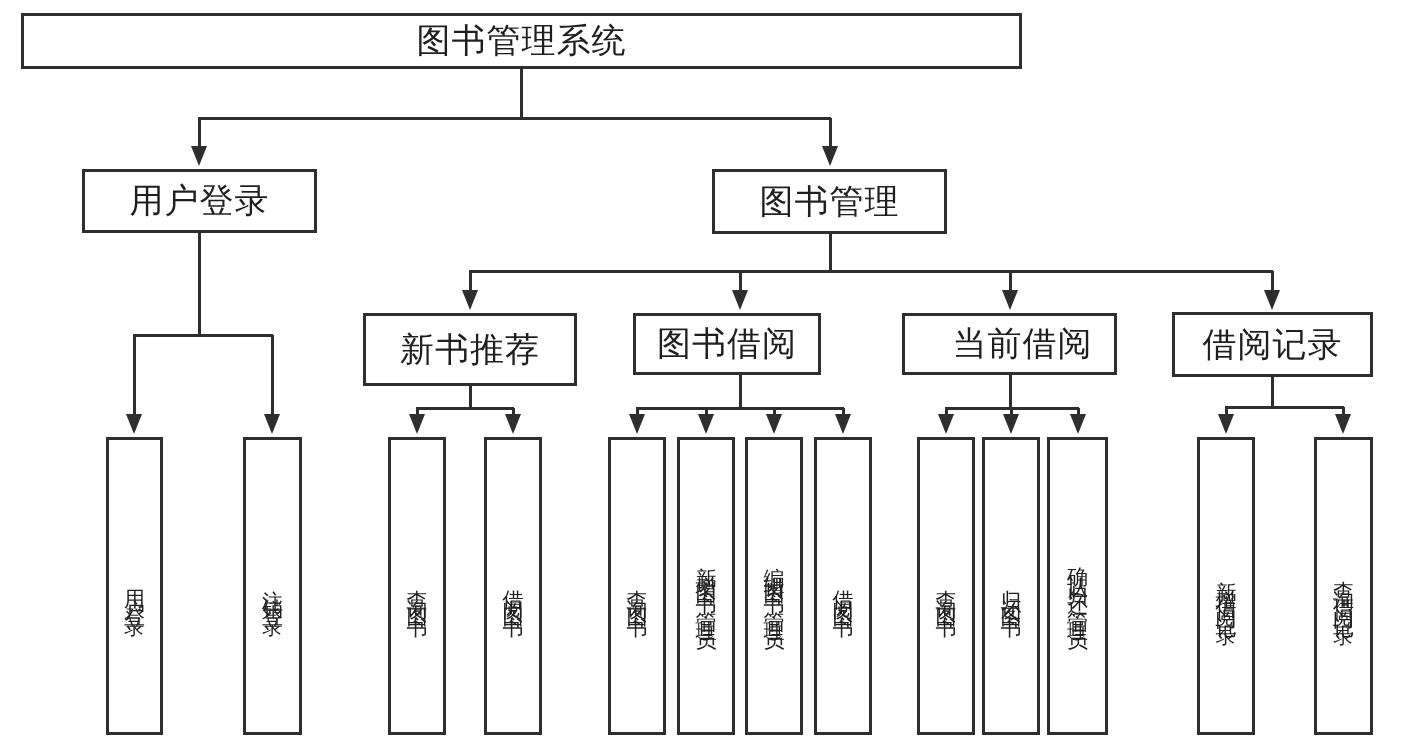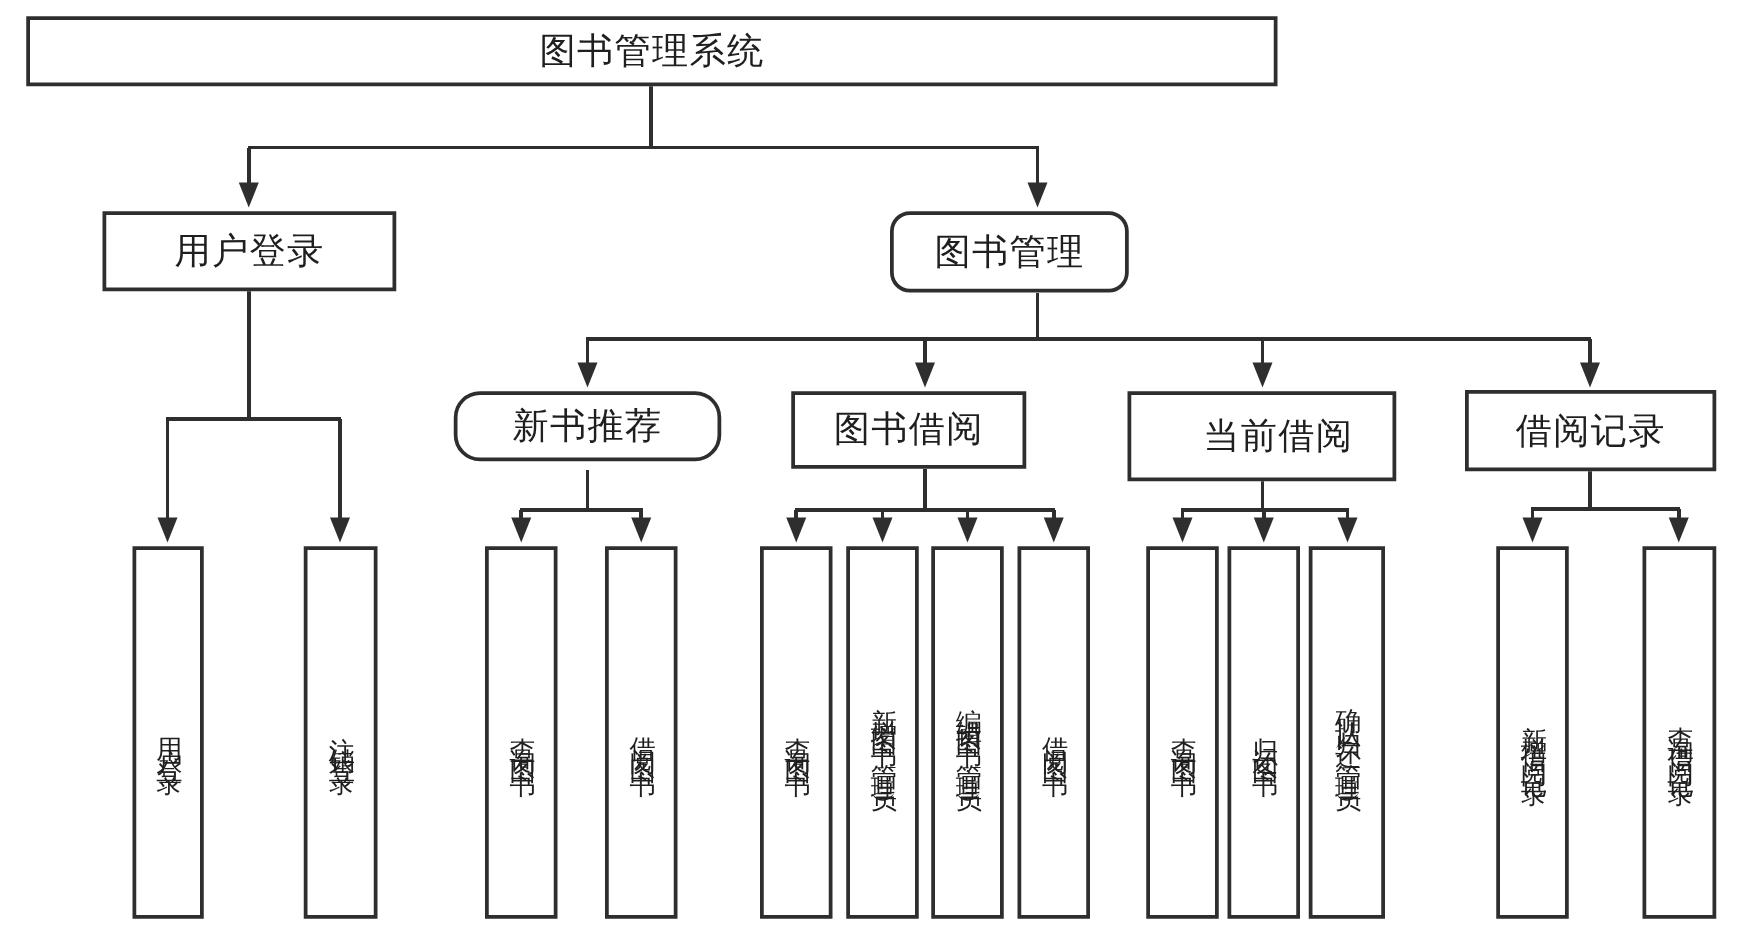--- a/index.html
+++ b/index.html
@@ -26,21 +26,21 @@
     position: absolute;
     box-sizing: border-box;
     border: 3px solid var(--line, #2e2e2e);
     background: #ffffff;
     display: flex;
     align-items: center;
     justify-content: center;
     color: #1f1f1f;
   }
   .node.h .label {
-    font-size: 29px;
+    font-size: 34px;
     white-space: nowrap;
     letter-spacing: 1px;
   }
   .node.v .label {
     writing-mode: vertical-rl;
     text-orientation: mixed;
     font-size: 21px;
     letter-spacing: 9px;
     margin-bottom: -9px;
     white-space: nowrap;
@@ -111,30 +111,30 @@
       <line x1="1343" y1="407" x2="1343" y2="416" stroke="#2e2e2e" stroke-width="3" shape-rendering="crispEdges"></line>
       <polygon points="1335,414 1351,414 1343,434" fill="#2e2e2e"></polygon>
     </svg>
   <div id="nodes">
       <div class="node h" style="left: 21px; top: 13px; width: 1001px; height: 56px;">
         <span class="label">图书管理系统</span>
       </div>
       <div class="node h" style="left: 82px; top: 169px; width: 235px; height: 64px;">
         <span class="label">用户登录</span>
       </div>
-      <div class="node h" style="left: 712px; top: 169px; width: 191px; height: 65px; border-radius: 16px;">
+      <div class="node h" style="left: 712px; top: 169px; width: 235px; height: 65px;">
         <span class="label">图书管理</span>
       </div>
-      <div class="node h" style="left: 363px; top: 313px; width: 214px; height: 56px; border-radius: 21px;">
+      <div class="node h" style="left: 363px; top: 313px; width: 214px; height: 73px;">
         <span class="label">新书推荐</span>
       </div>
       <div class="node h" style="left: 633px; top: 313px; width: 188px; height: 62px;">
         <span class="label">图书借阅</span>
       </div>
-      <div class="node h" style="left: 902px; top: 313px; width: 215px; height: 72px; padding-left: 26px;">
+      <div class="node h" style="left: 902px; top: 313px; width: 215px; height: 62px; padding-left: 26px;">
         <span class="label">当前借阅</span>
       </div>
       <div class="node h" style="left: 1172px; top: 312px; width: 201px; height: 65px;">
         <span class="label">借阅记录</span>
       </div>
       <div class="node v" style="left: 106px; top: 437px; width: 57px; height: 298px;">
         <span class="label">用户登录</span>
       </div>
       <div class="node v" style="left: 243px; top: 437px; width: 59px; height: 298px;">
         <span class="label">注销登录</span>

